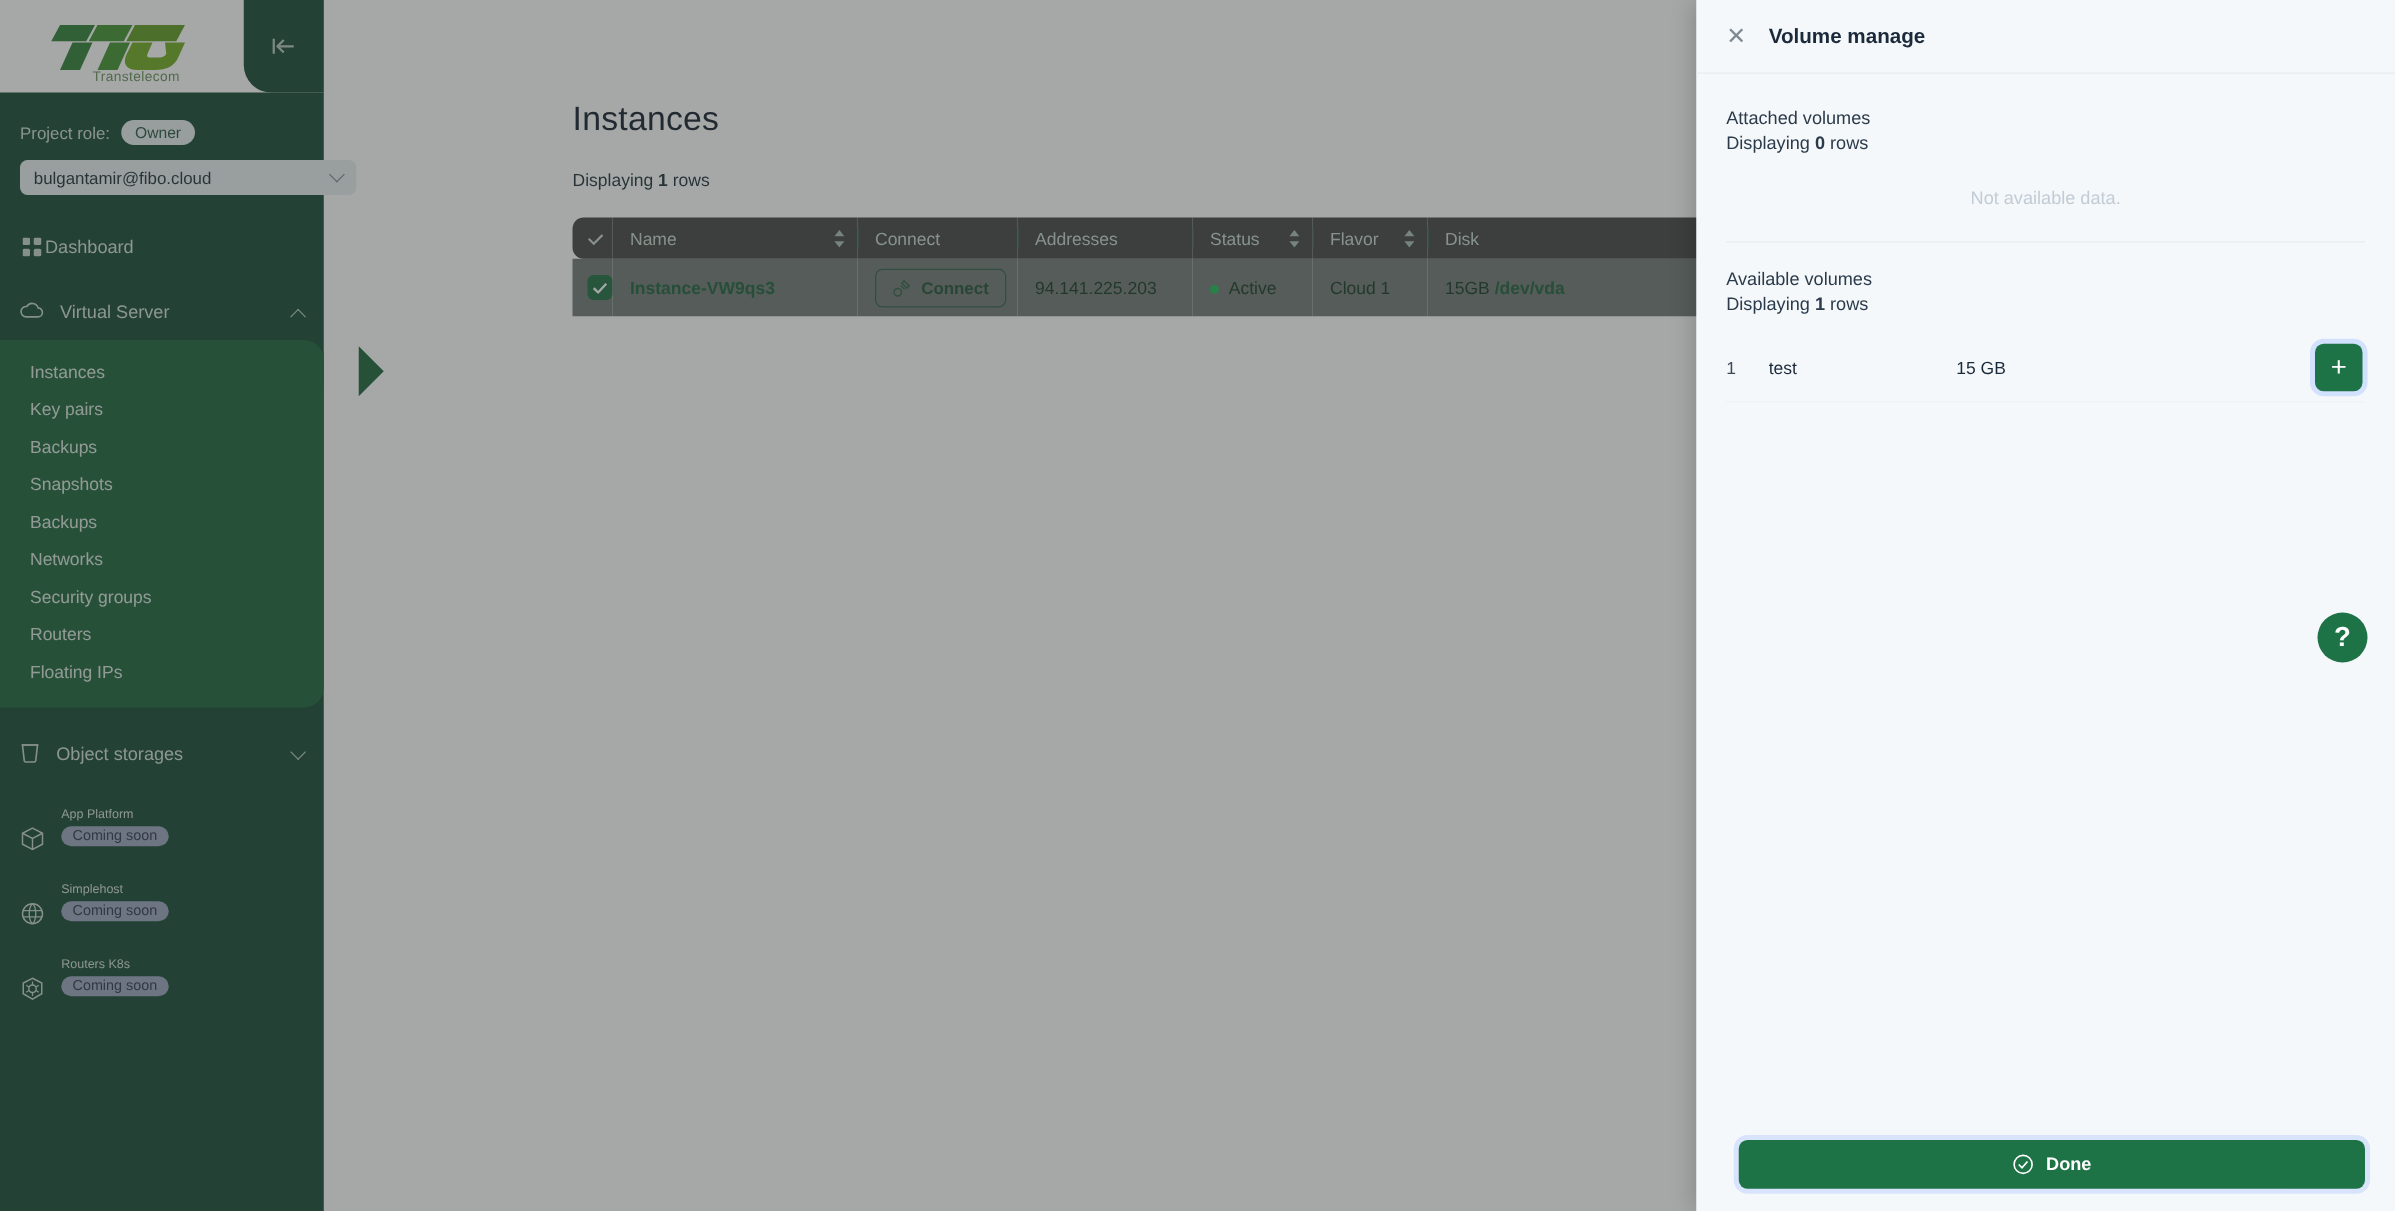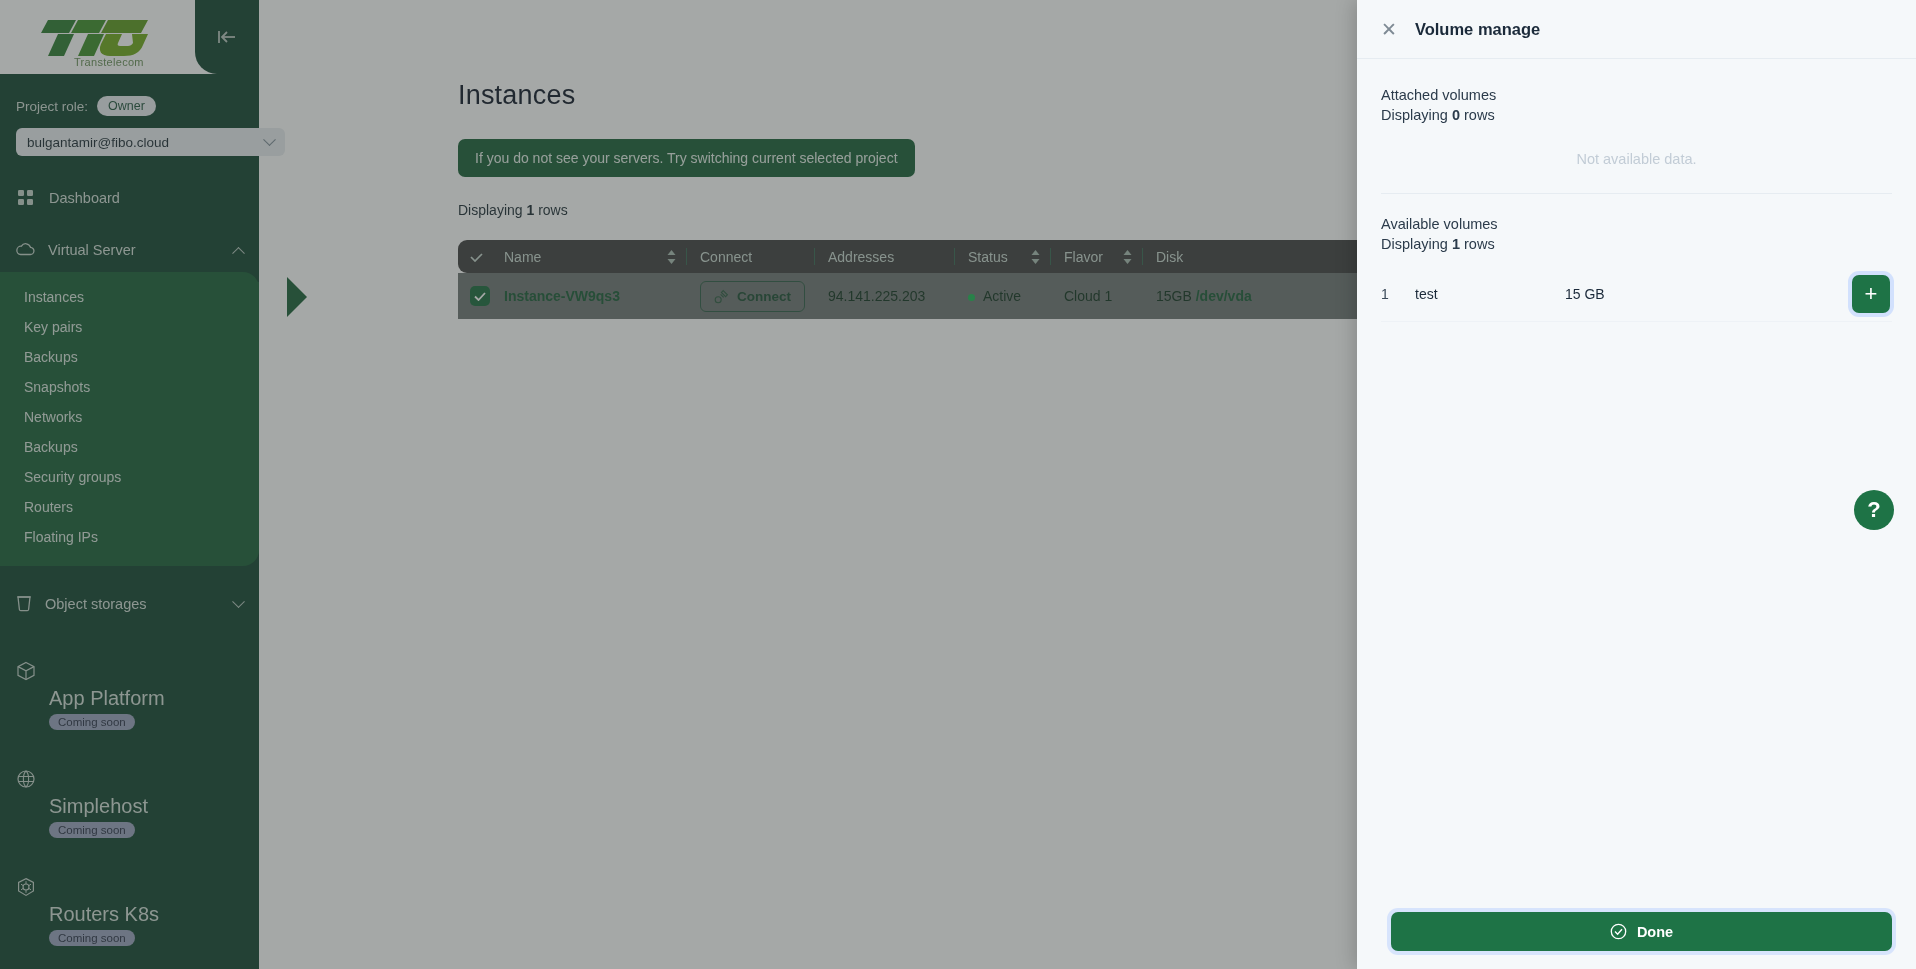--- a/index.html
+++ b/index.html
@@ -48,21 +48,21 @@
     background:#e9edf0; border-radius:6px;
     display:flex; align-items:center; justify-content:space-between;
     padding:0 11px; cursor:pointer;
   }
   .proj-select span { font-size:13.5px; color:#1c2b33; }
   .caret { width:9px; height:9px; border-right:1.6px solid #7d8b95;
            border-bottom:1.6px solid #7d8b95; transform:rotate(45deg) translate(-2px,-2px); }
 
   .nav-top { margin-top:22px; }
   .nav-item {
-    display:flex; align-items:center; gap:13px;
+    display:flex; align-items:center; 
     height:40px; padding-left:16px; color:#d3dfd8; font-size:14.5px;
     cursor:pointer; position:relative;
   }
   .nav-item .ico { width:20px; height:20px; display:flex; align-items:center; justify-content:center; flex:0 0 20px; }
   .nav-group-head {
     display:flex; align-items:center; gap:13px;
     height:44px; padding-left:16px; padding-right:16px;
     color:#d3dfd8; font-size:14.5px; cursor:pointer;
   }
   .nav-group-head .lbl { flex:1; }
@@ -84,21 +84,21 @@
     border-bottom:20px solid transparent; border-left:20px solid #1a6037;
   }
   .subitem.active { background:#1a6037; }
 
   .nav-soon {
     display:flex; align-items:flex-start; gap:13px;
     padding:12px 0 12px 16px; cursor:pointer;
   }
   .nav-soon .ico { width:20px; height:22px; display:flex; align-items:center; justify-content:center; flex:0 0 20px; margin-top:14px; }
   .soon-body { display:flex; flex-direction:column; gap:4px; }
-  .soon-title { font-size:20px; color:#d3dfd8;margin-top:41px; }
+  .soon-title { font-size:10px; color:#d3dfd8; }
   .soon-badge {
     align-self:flex-start; background:#9aa3bd; color:#2b3348;
     font-size:11.5px; padding:2px 9px; border-radius:9px;
   }
 
   
   .main {
     position:absolute; left:259px; top:0; right:0; bottom:0;
     background:#ffffff; padding:80px 0 0 199px;
   }
@@ -262,24 +262,24 @@
         <div class="subitem">
             <span>Key pairs</span>
           </div>
         <div class="subitem">
             <span>Backups</span>
           </div>
         <div class="subitem">
             <span>Snapshots</span>
           </div>
         <div class="subitem">
+            <span>Backups</span>
+          </div>
+        <div class="subitem">
             <span>Networks</span>
-          </div>
-        <div class="subitem">
-            <span>Backups</span>
           </div>
         <div class="subitem">
             <span>Security groups</span>
           </div>
         <div class="subitem">
             <span>Routers</span>
           </div>
         <div class="subitem">
             <span>Floating IPs</span>
           </div>
@@ -335,21 +335,20 @@
           <span class="soon-badge">Coming soon</span>
         </span>
       </div>
 
     </div>
   </aside>
 
   <main class="main">
     <h1 class="page-title">Instances</h1>
 
-    <div class="banner">If you do not see your servers. Try switching current selected project</div>
 
     <div class="rows-label">
       <span>Displaying </span><b>1</b><span> rows</span>
     </div>
 
     <table class="inst">
       <thead>
         <tr>
           <th>
             <svg width="13" height="9" viewBox="0 0 13 9">

